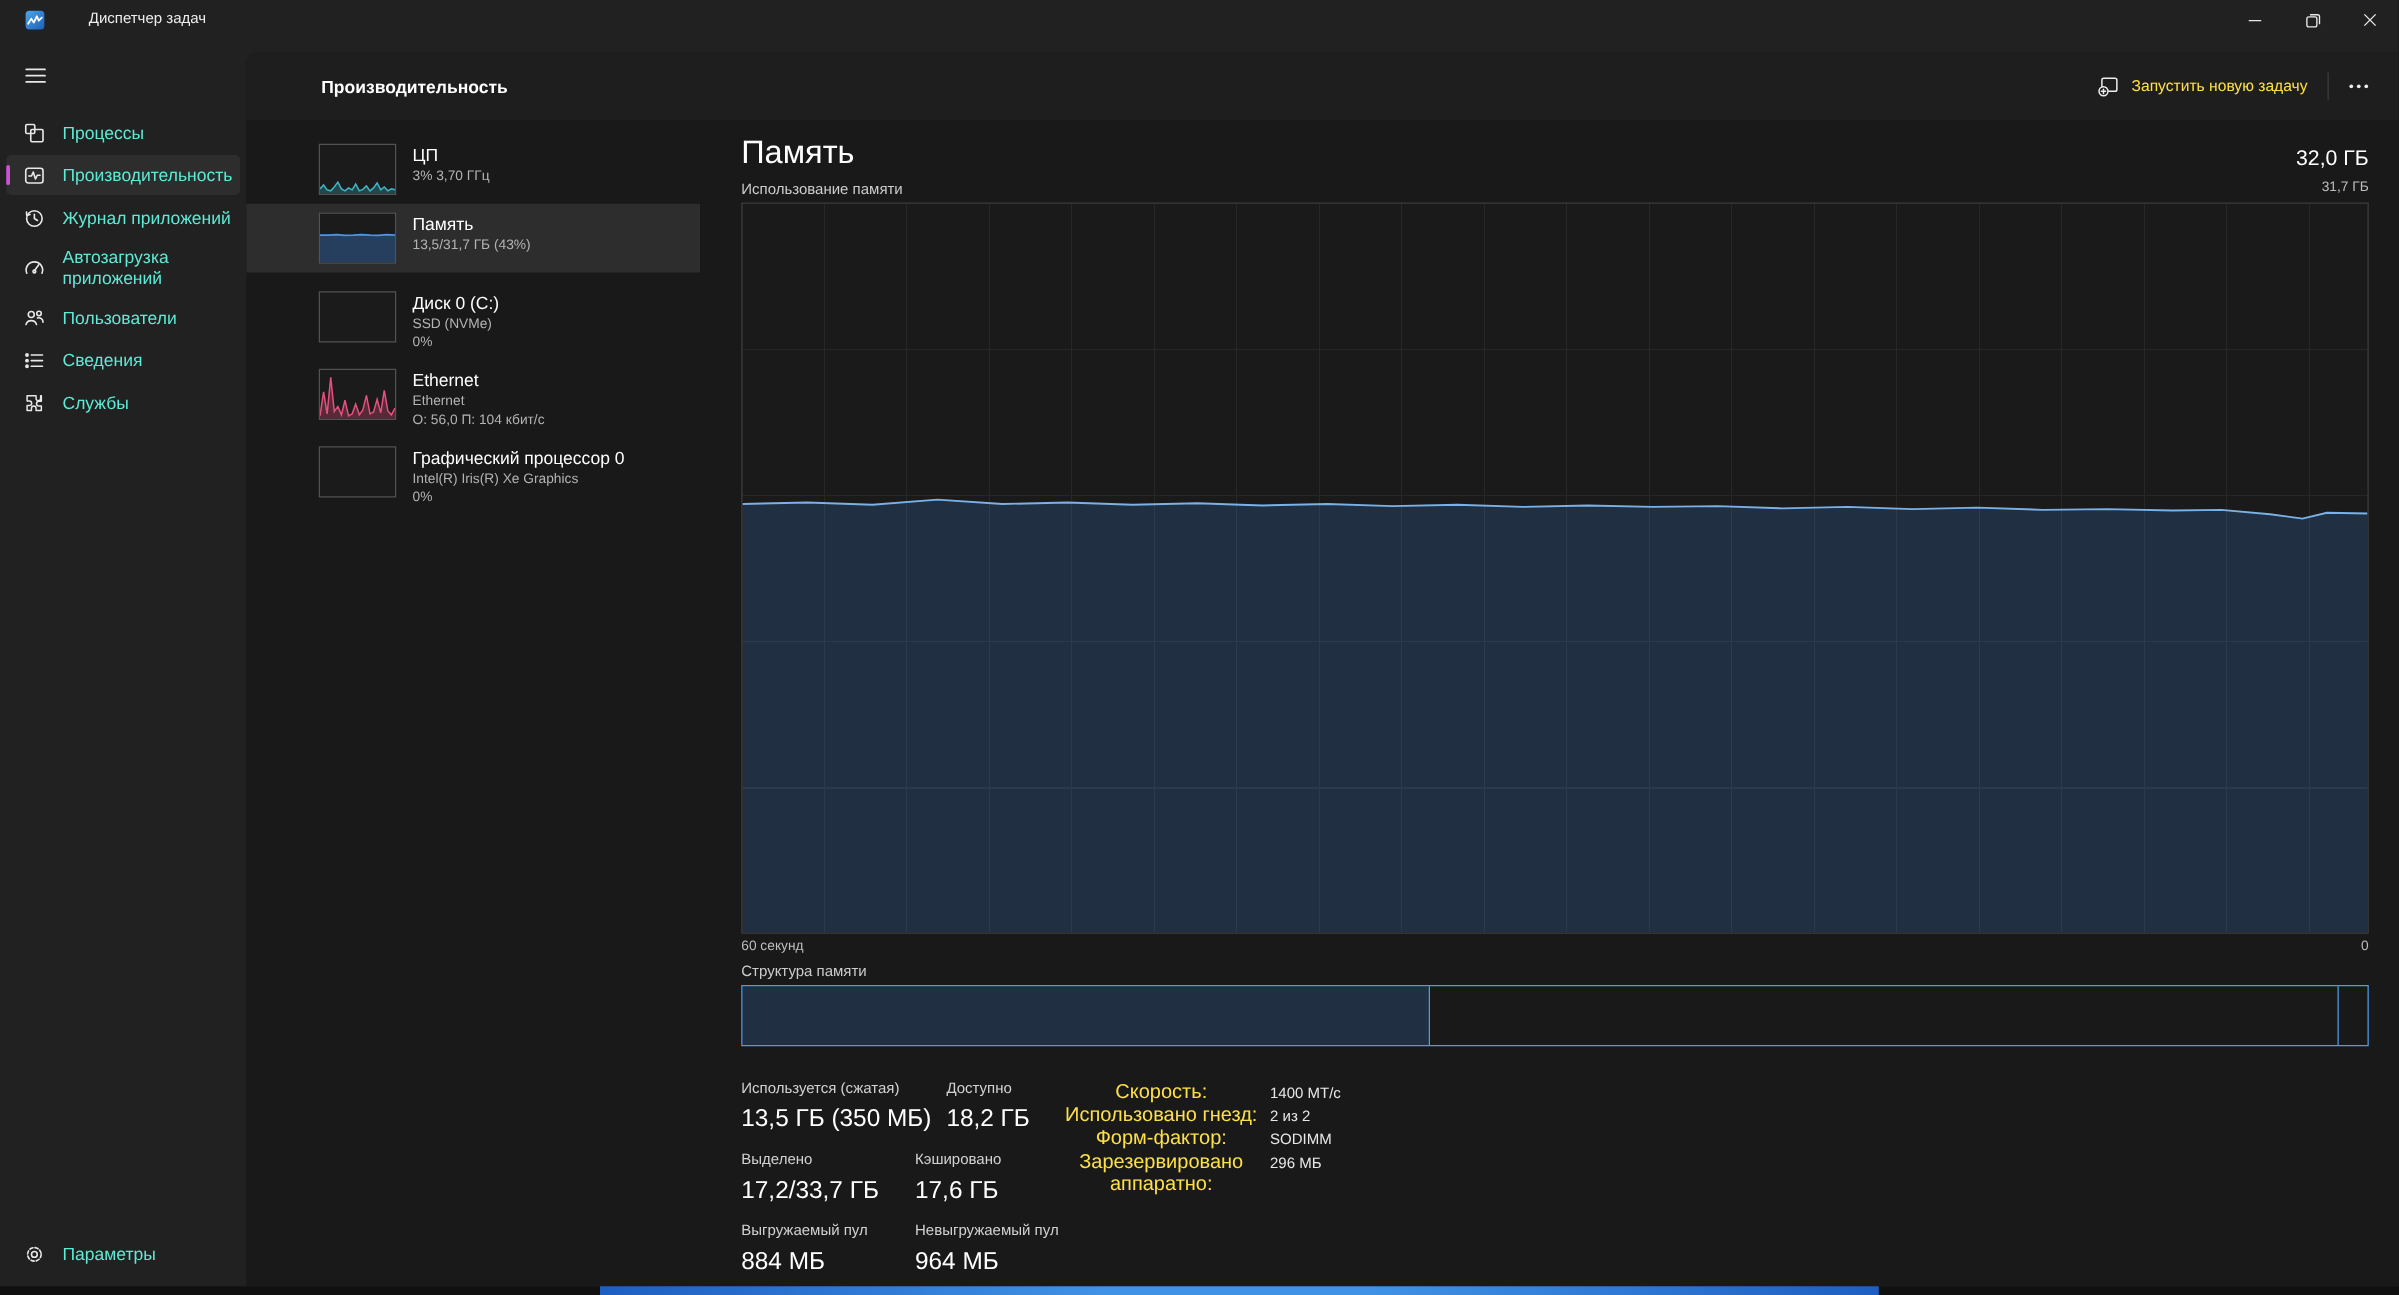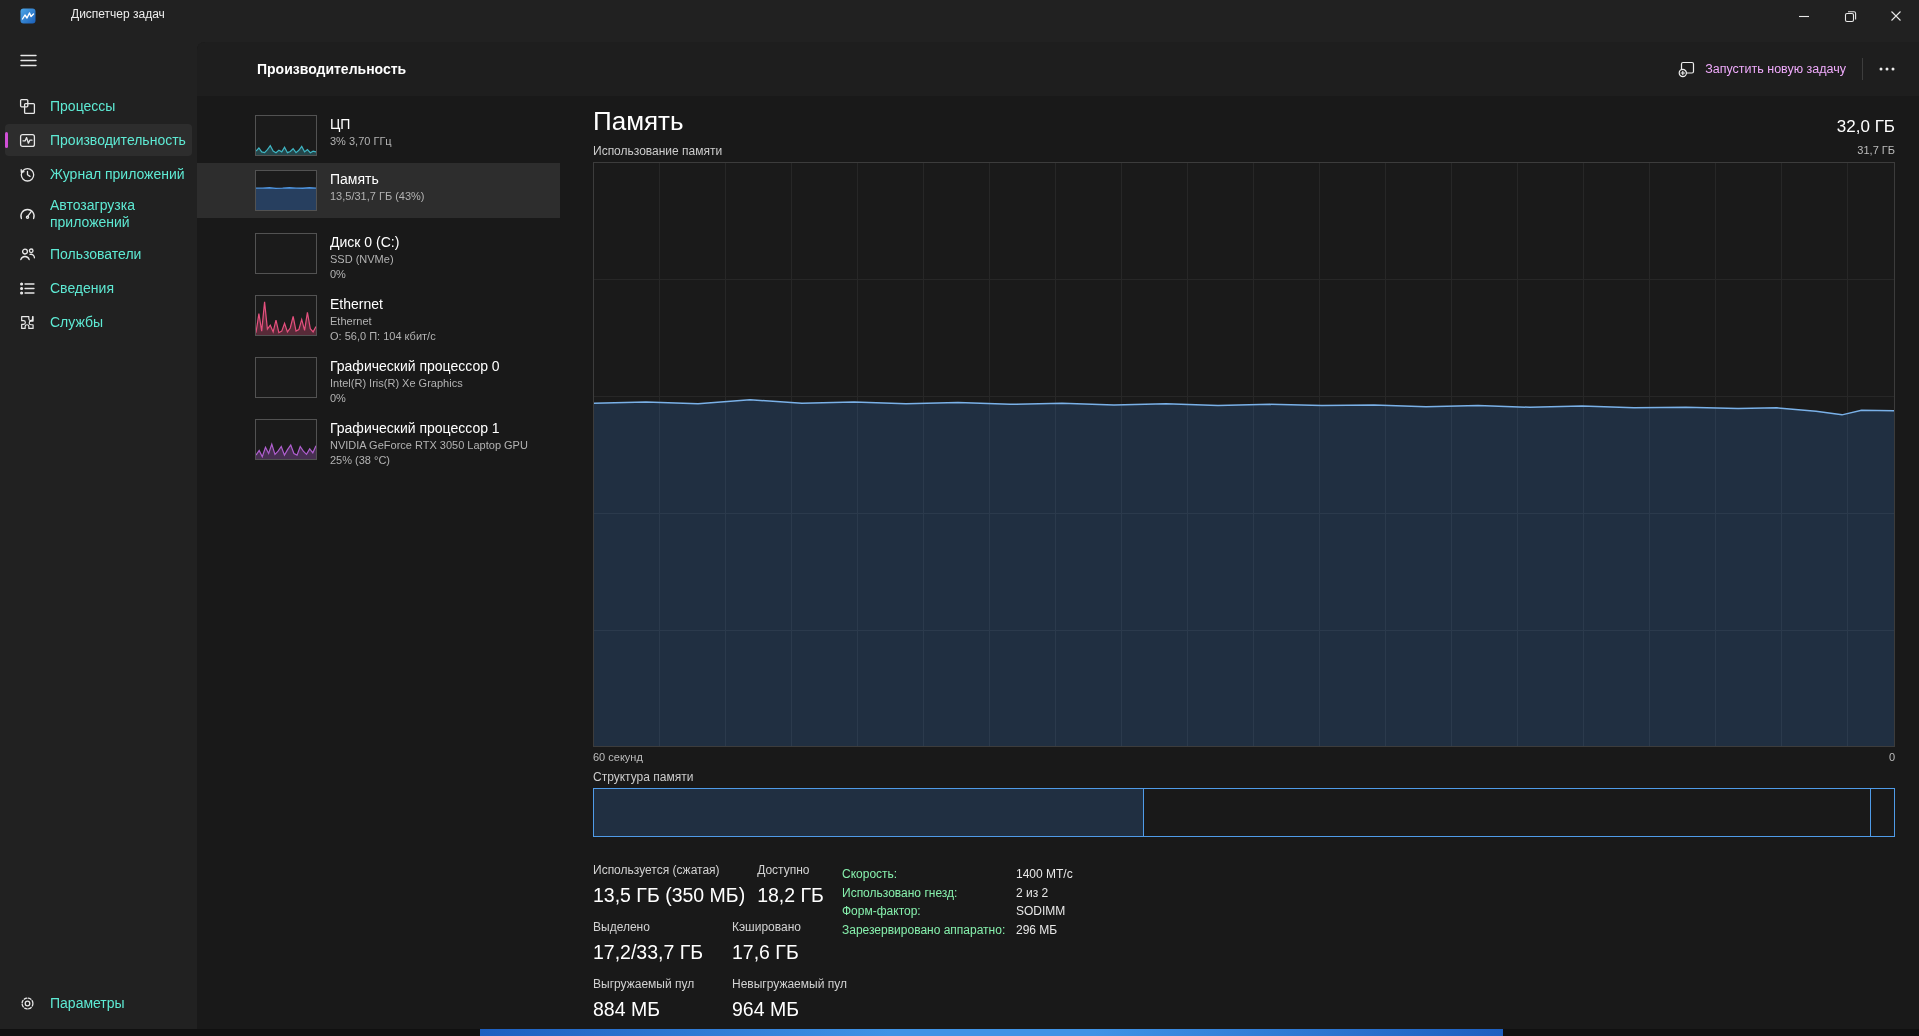--- a/index.html
+++ b/index.html
@@ -26,21 +26,21 @@
   .nav-item.selected { background:#2d2d2d; }
   .nav-item.selected::before { content:""; position:absolute; left:0; top:50%; transform:translateY(-50%); width:3px; height:16px; border-radius:2px; background:var(--accent,#d04fd6); }
   .nav-item.two-line { padding-top:5px; padding-bottom:5px; }
   .sidebar-footer { position:absolute; left:0; bottom:8px; right:0; }
 
   
   .content { position:absolute; left:197px; top:42px; right:0; bottom:0; background:#191919; border-top-left-radius:8px; overflow:hidden; }
   .band { position:absolute; left:0; top:0; right:0; height:54px; background:#1e1e1e; display:flex; align-items:center; }
   .band-title { position:absolute; left:60px; font-size:14px; font-weight:700; color:#ffffff; }
   .band-right { position:absolute; right:14px; display:flex; align-items:center; gap:6px; }
-  .new-task-btn { display:flex; align-items:center; gap:10px; background:transparent; border:none; color:#f0abfc; font-size:12.5px; font-family:inherit; padding:7px 10px; border-radius:4px; cursor:pointer; }
+  .new-task-btn { display:flex; align-items:center; gap:10px; background:transparent; border:none; color:#fde047; font-size:12.5px; font-family:inherit; padding:7px 10px; border-radius:4px; cursor:pointer; }
   .band-divider { width:1px; height:22px; background:#3d3d3d; }
   .more-btn { width:36px; height:28px; display:flex; align-items:center; justify-content:center; background:transparent; border:none; border-radius:4px; cursor:pointer; color:#ededed; }
 
   
   .device-list { position:absolute; left:0; top:66px; width:363px; }
   .dev-item { display:flex; gap:13px; padding:7px 0 7px 58px; cursor:pointer; }
   .dev-item.selected { background:#2d2d2d; }
   .dev-item.gap-top { margin-top:8px; }
   .thumb { width:62px; height:41px; border:1px solid #525252; background:#1b1b1b; flex:0 0 62px; }
   .thumb svg { width:100%; height:100%; display:block; }
@@ -70,21 +70,21 @@
   .comp-seg3 { flex:1; }
 
   .stats { position:relative; margin-top:26px; }
   .stat-row { display:flex; margin-bottom:11px; }
   .stat { display:flex; flex-direction:column; }
   .stat:first-child { min-width:139px; padding-right:12px; }
   .stat .lbl { font-size:12px; color:#d2d2d2; line-height:15px; }
   .stat .val { font-size:19.5px; font-weight:300; color:#ffffff; line-height:28px; margin-top:3px; white-space:nowrap; }
   .hw { position:absolute; left:249px; top:2px; }
   .hw-row { display:flex; line-height:18.5px; }
-  .hw-row .lbl { width:174px; font-size:12px; color:#86efac; }
+  .hw-row .lbl { width:174px; font-size:16px; color:#fde047;text-align:center; }
   .hw-row .val { font-size:12px; color:#e8e8e8; }
 
   .taskbar-strip { position:absolute; left:480px; top:1029px; width:1023px; height:7px;
     background:linear-gradient(90deg,#1d5fc0,#3f93e6 40%,#3f93e6 60%,#1d5fc0); }
 
   .ico { stroke:currentColor; fill:none; stroke-width:1.3; stroke-linecap:round; stroke-linejoin:round; }
 </style>
 </head>
 <body>
 
@@ -266,33 +266,20 @@
         </div>
       </div>
       <div class="dev-item">
         <div class="thumb"></div>
         <div class="dev-text">
           <div class="dev-name">Графический процессор 0</div>
           <div class="dev-sub">Intel(R) Iris(R) Xe Graphics</div>
           <div class="dev-sub">0%</div>
         </div>
       </div>
-      <div class="dev-item">
-        <div class="thumb">
-          <svg viewBox="0 0 100 100" preserveAspectRatio="none">
-              <path class="sp-fill" d="M0.0,90 L5.3,78 L10.5,94 L15.8,70 L21.1,86 L26.3,62 L31.6,88 L36.8,80 L42.1,68 L47.4,90 L52.6,76 L57.9,64 L63.2,86 L68.4,90 L73.7,68 L78.9,80 L84.2,88 L89.5,74 L94.7,84 L100.0,66 L100,100 L0,100 Z" fill="rgba(176,95,208,0.30)"></path>
-              <path class="sp-line" fill="none" vector-effect="non-scaling-stroke" stroke-width="1.2" d="M0.0,90 L5.3,78 L10.5,94 L15.8,70 L21.1,86 L26.3,62 L31.6,88 L36.8,80 L42.1,68 L47.4,90 L52.6,76 L57.9,64 L63.2,86 L68.4,90 L73.7,68 L78.9,80 L84.2,88 L89.5,74 L94.7,84 L100.0,66" stroke="#b05fd0"></path>
-            </svg>
-        </div>
-        <div class="dev-text">
-          <div class="dev-name">Графический процессор 1</div>
-          <div class="dev-sub">NVIDIA GeForce RTX 3050 Laptop GPU</div>
-          <div class="dev-sub">25%  (38 °C)</div>
-        </div>
-      </div>
     </div>
 
     <div class="mem-panel">
       <div class="mem-title-row">
         <span class="mem-title">Память</span>
         <span class="mem-total">32,0 ГБ</span>
       </div>
       <div class="mem-sub-row">
         <span class="sm-label">Использование памяти</span>
         <span class="xs-label">31,7 ГБ</span>

